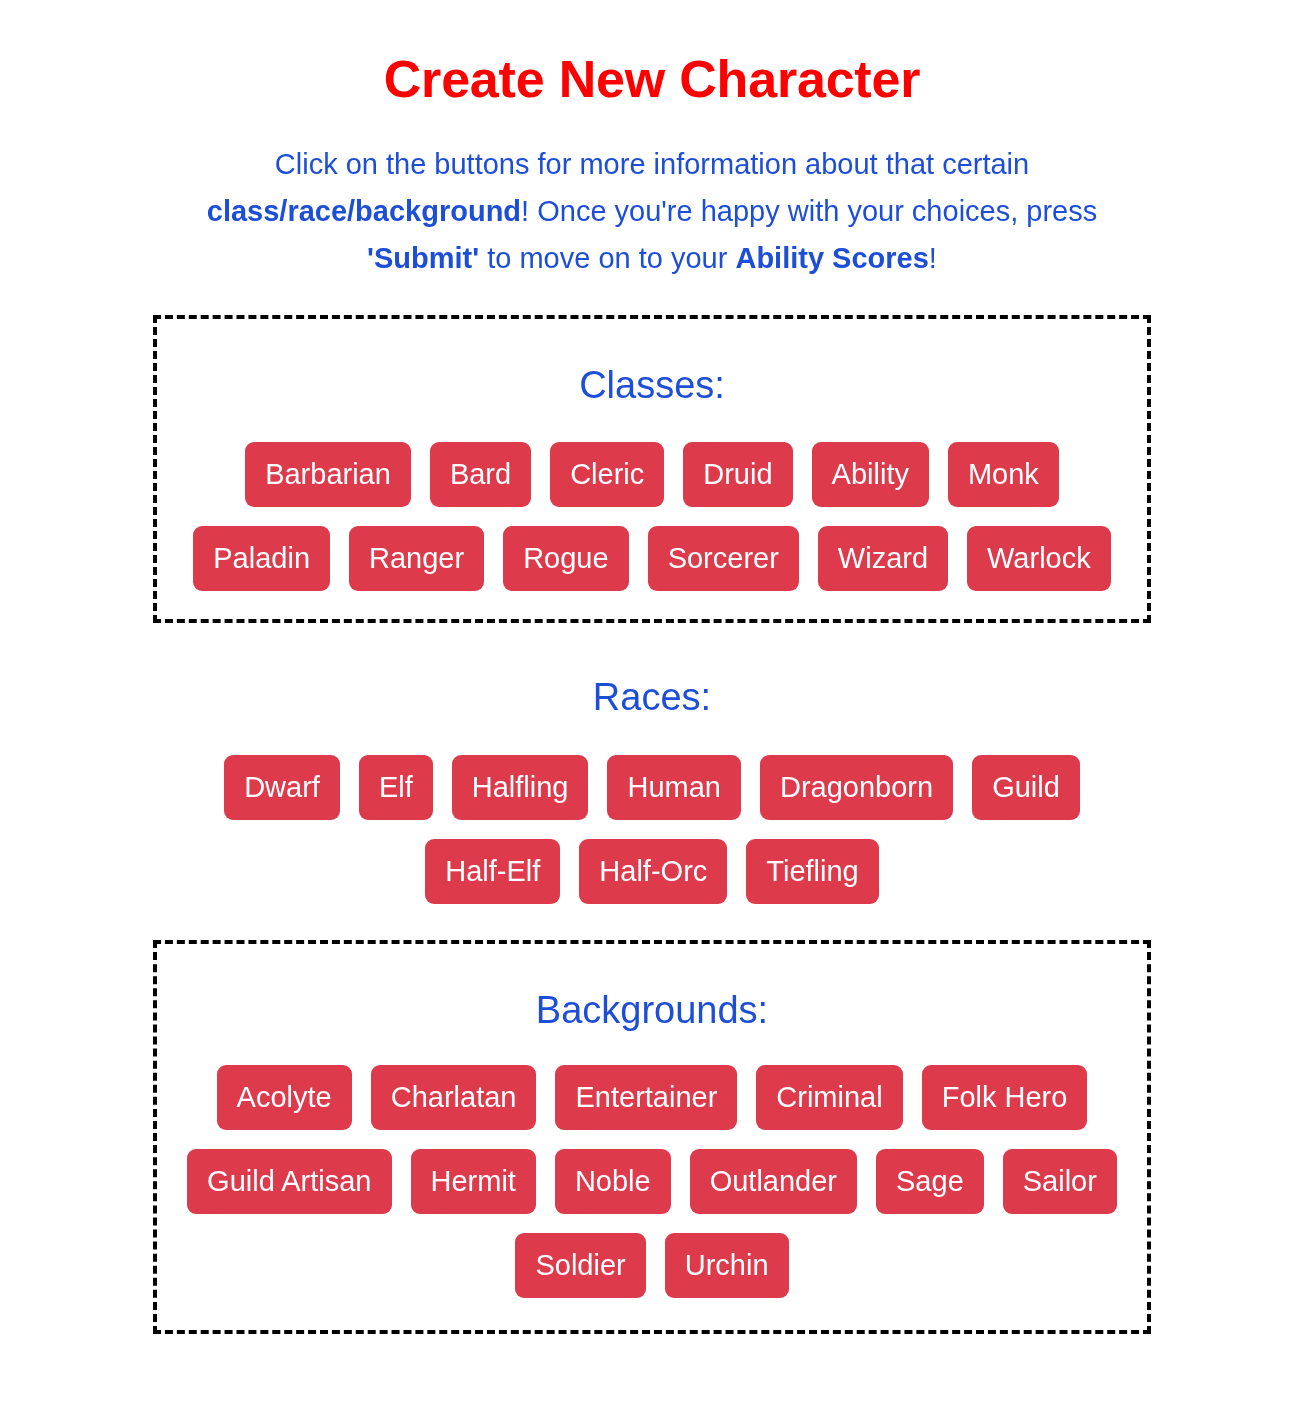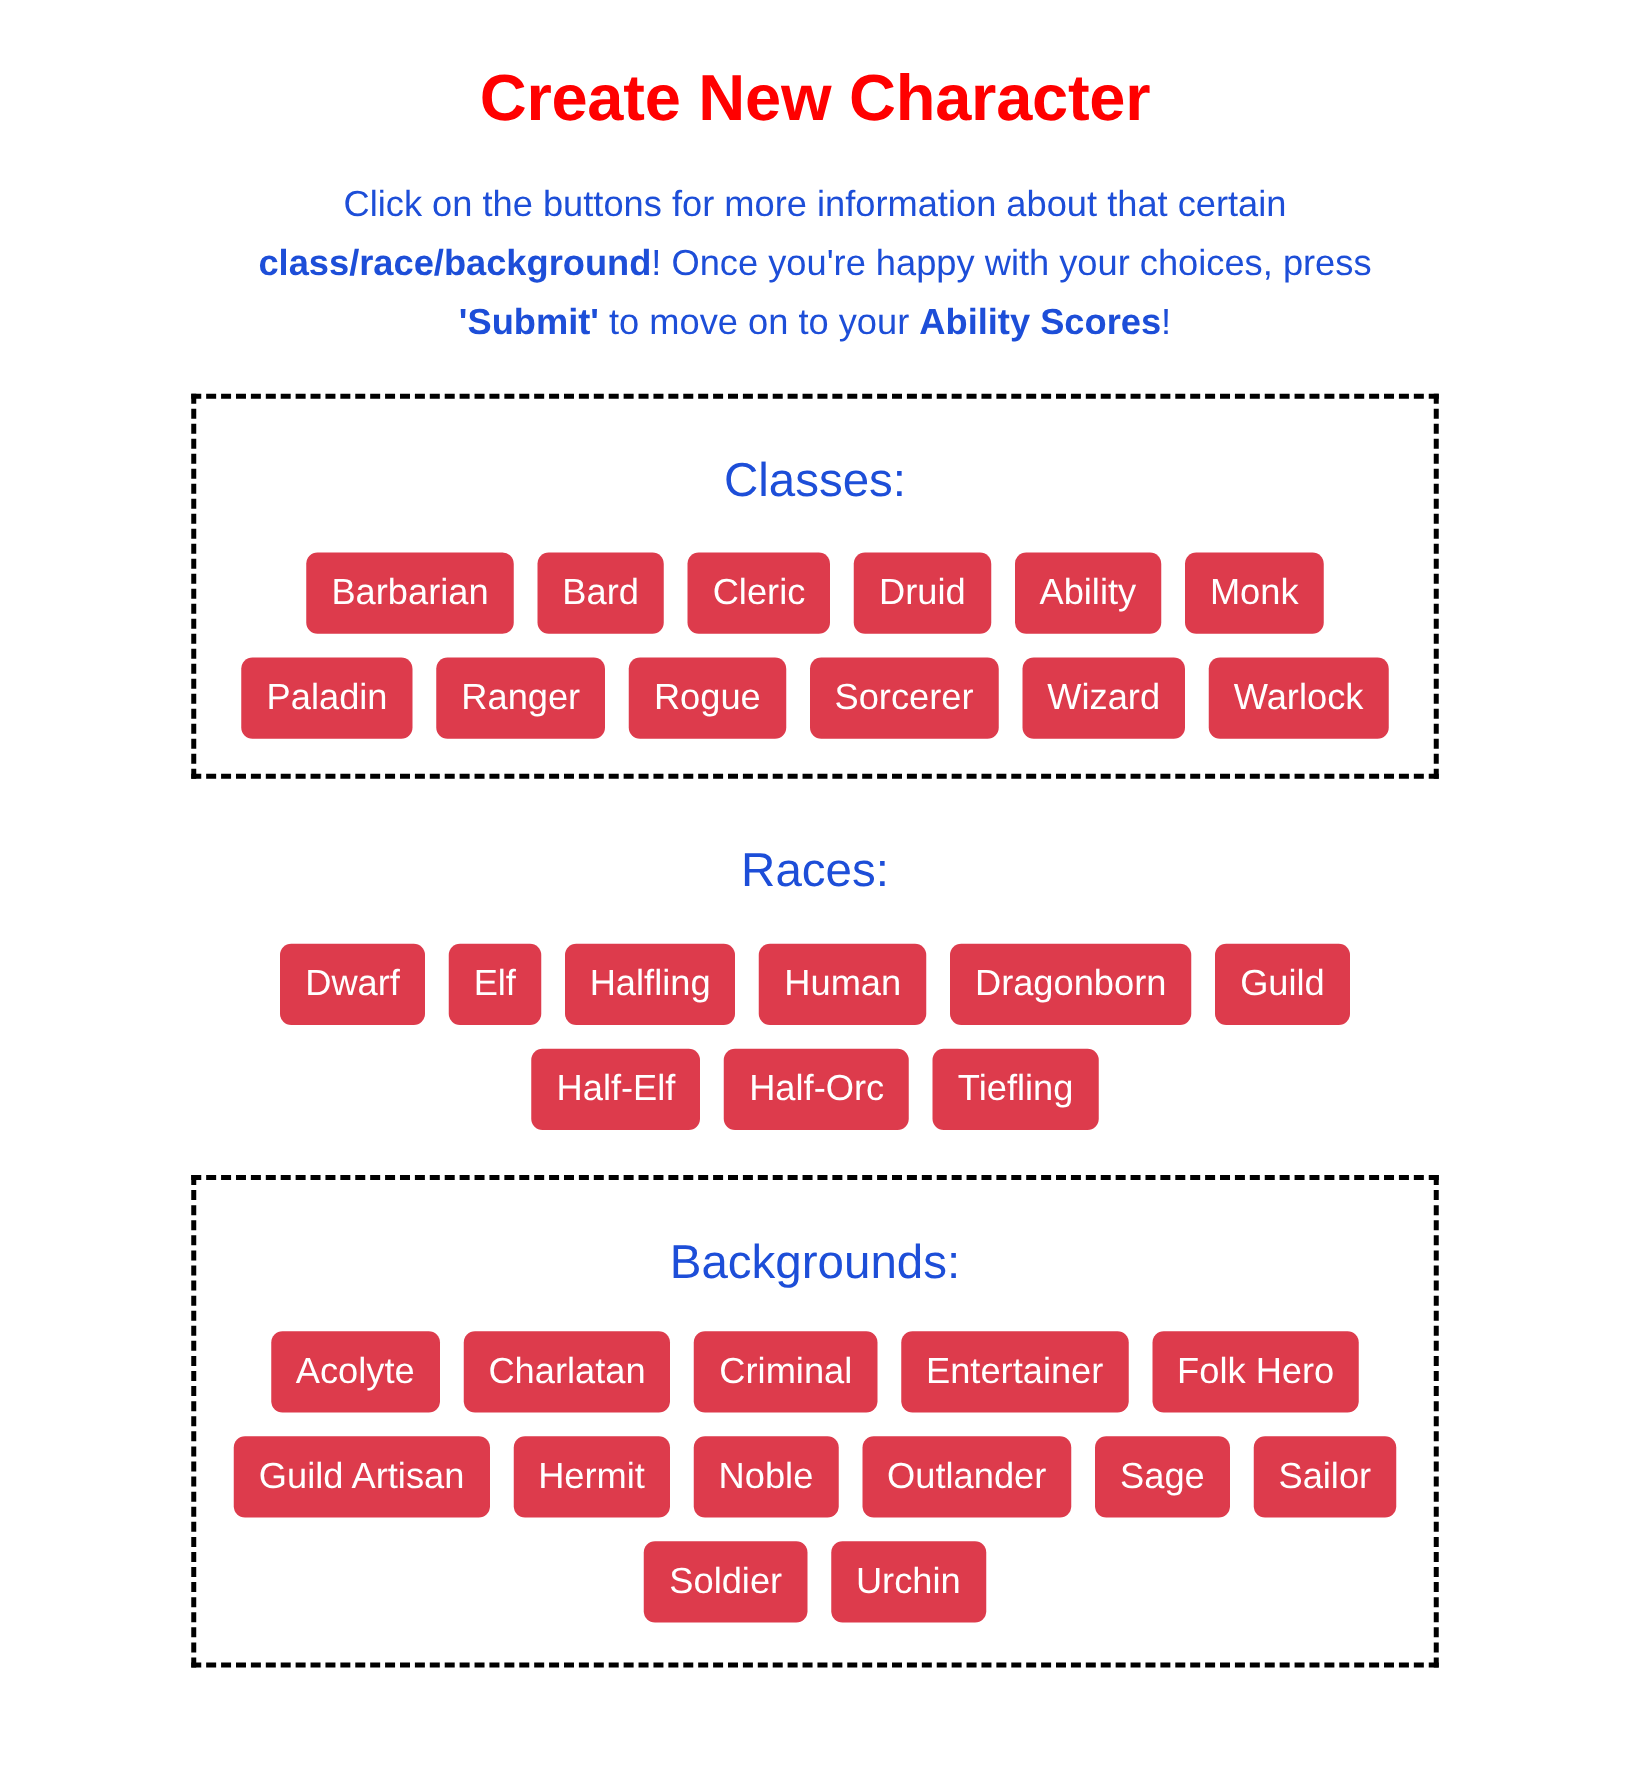--- a/index.html
+++ b/index.html
@@ -150,22 +150,22 @@
           <button type="button" class="opt-btn">Half-Elf</button>
           <button type="button" class="opt-btn">Half-Orc</button>
           <button type="button" class="opt-btn">Tiefling</button>
         </div>
       </div>
       <div class="section section-backgrounds boxed">
         <h2 class="section-heading">Backgrounds:</h2>
         <div class="btn-row">
           <button type="button" class="opt-btn">Acolyte</button>
           <button type="button" class="opt-btn">Charlatan</button>
+          <button type="button" class="opt-btn">Entertainer</button>
           <button type="button" class="opt-btn">Criminal</button>
-          <button type="button" class="opt-btn">Entertainer</button>
           <button type="button" class="opt-btn">Folk Hero</button>
           <button type="button" class="opt-btn">Guild Artisan</button>
           <button type="button" class="opt-btn">Hermit</button>
           <button type="button" class="opt-btn">Noble</button>
           <button type="button" class="opt-btn">Outlander</button>
           <button type="button" class="opt-btn">Sage</button>
           <button type="button" class="opt-btn">Sailor</button>
           <button type="button" class="opt-btn">Soldier</button>
           <button type="button" class="opt-btn">Urchin</button>
         </div>

